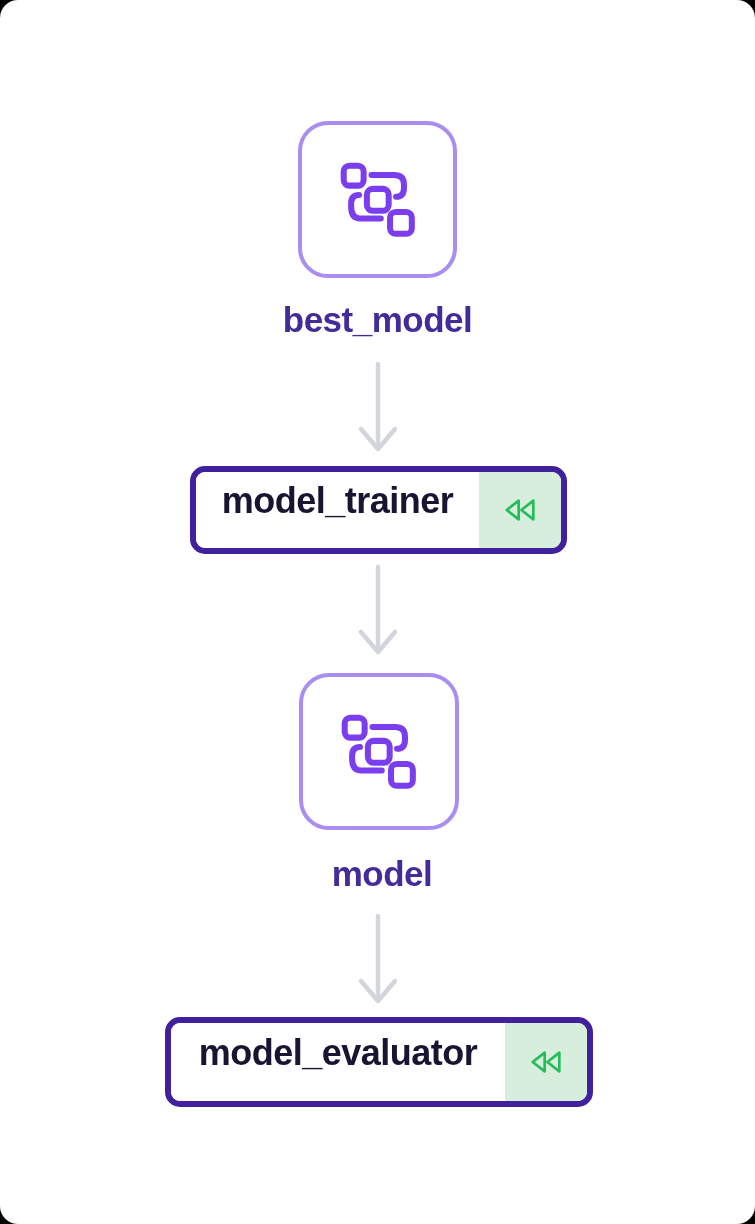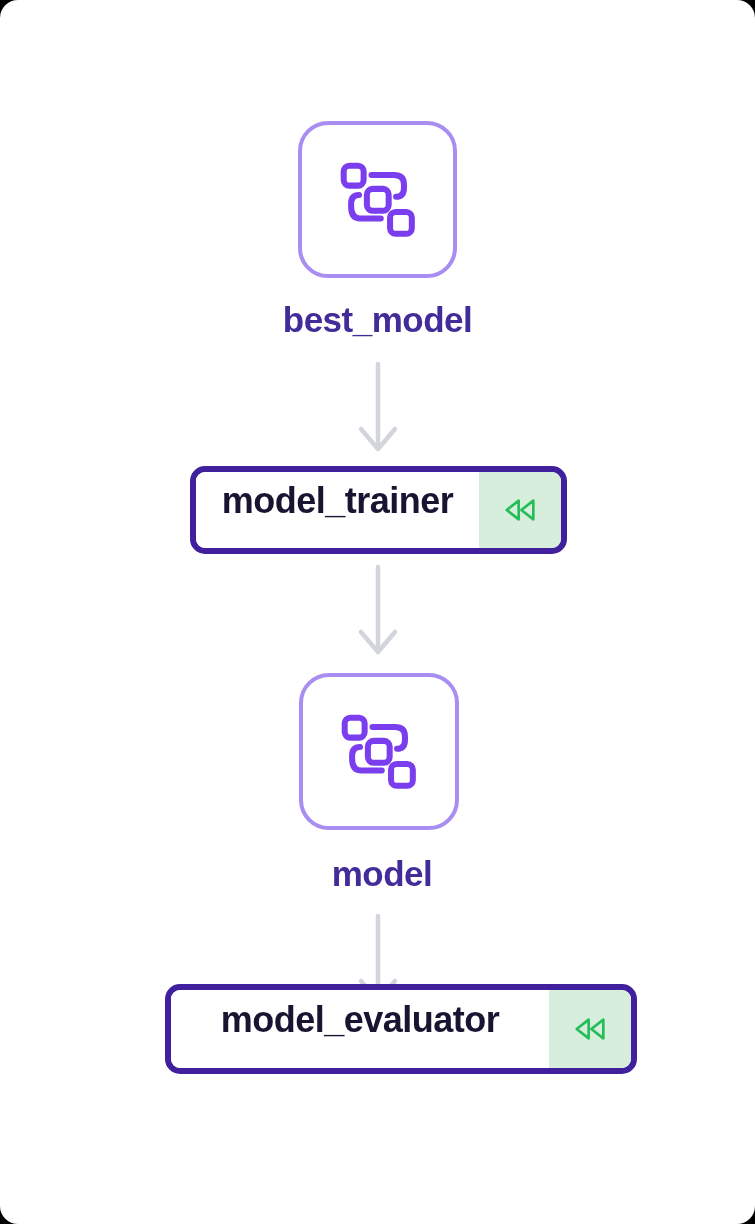--- a/index.html
+++ b/index.html
@@ -116,21 +116,21 @@
       <rect x="54" y="54" width="23.5" height="23.5" rx="6"></rect>
     </svg>
   </div>
   <div class="artifact-label" style="top:851px;padding-left:9px;">model</div>
 
   <svg class="arrow" style="left:356px;top:913px;" width="44" height="92" viewBox="0 0 44 92" fill="none" stroke="#d3d5dd" stroke-width="4.5" stroke-linecap="round" stroke-linejoin="round">
     <path d="M22 3 V 86"></path>
     <path d="M5 68 L22 88 L39 68"></path>
   </svg>
 
-  <div class="step-node" style="left:165px;top:984px;width:472px;height:90px;justify-content:center;">
+  <div class="step-node" style="left:165px;top:1017px;width:428px;height:90px;justify-content:center;">
     <div class="step-name">model_evaluator</div>
     <div class="cache-badge">
       <svg width="38" height="32" viewBox="0 0 24 24" fill="none" stroke="#25bd58" stroke-width="2" stroke-linecap="round" stroke-linejoin="round">
         <path d="M11 19 L2 12 L11 5 Z"></path>
         <path d="M22 19 L13 12 L22 5 Z"></path>
       </svg>
     </div>
   </div>
 
 </div>

